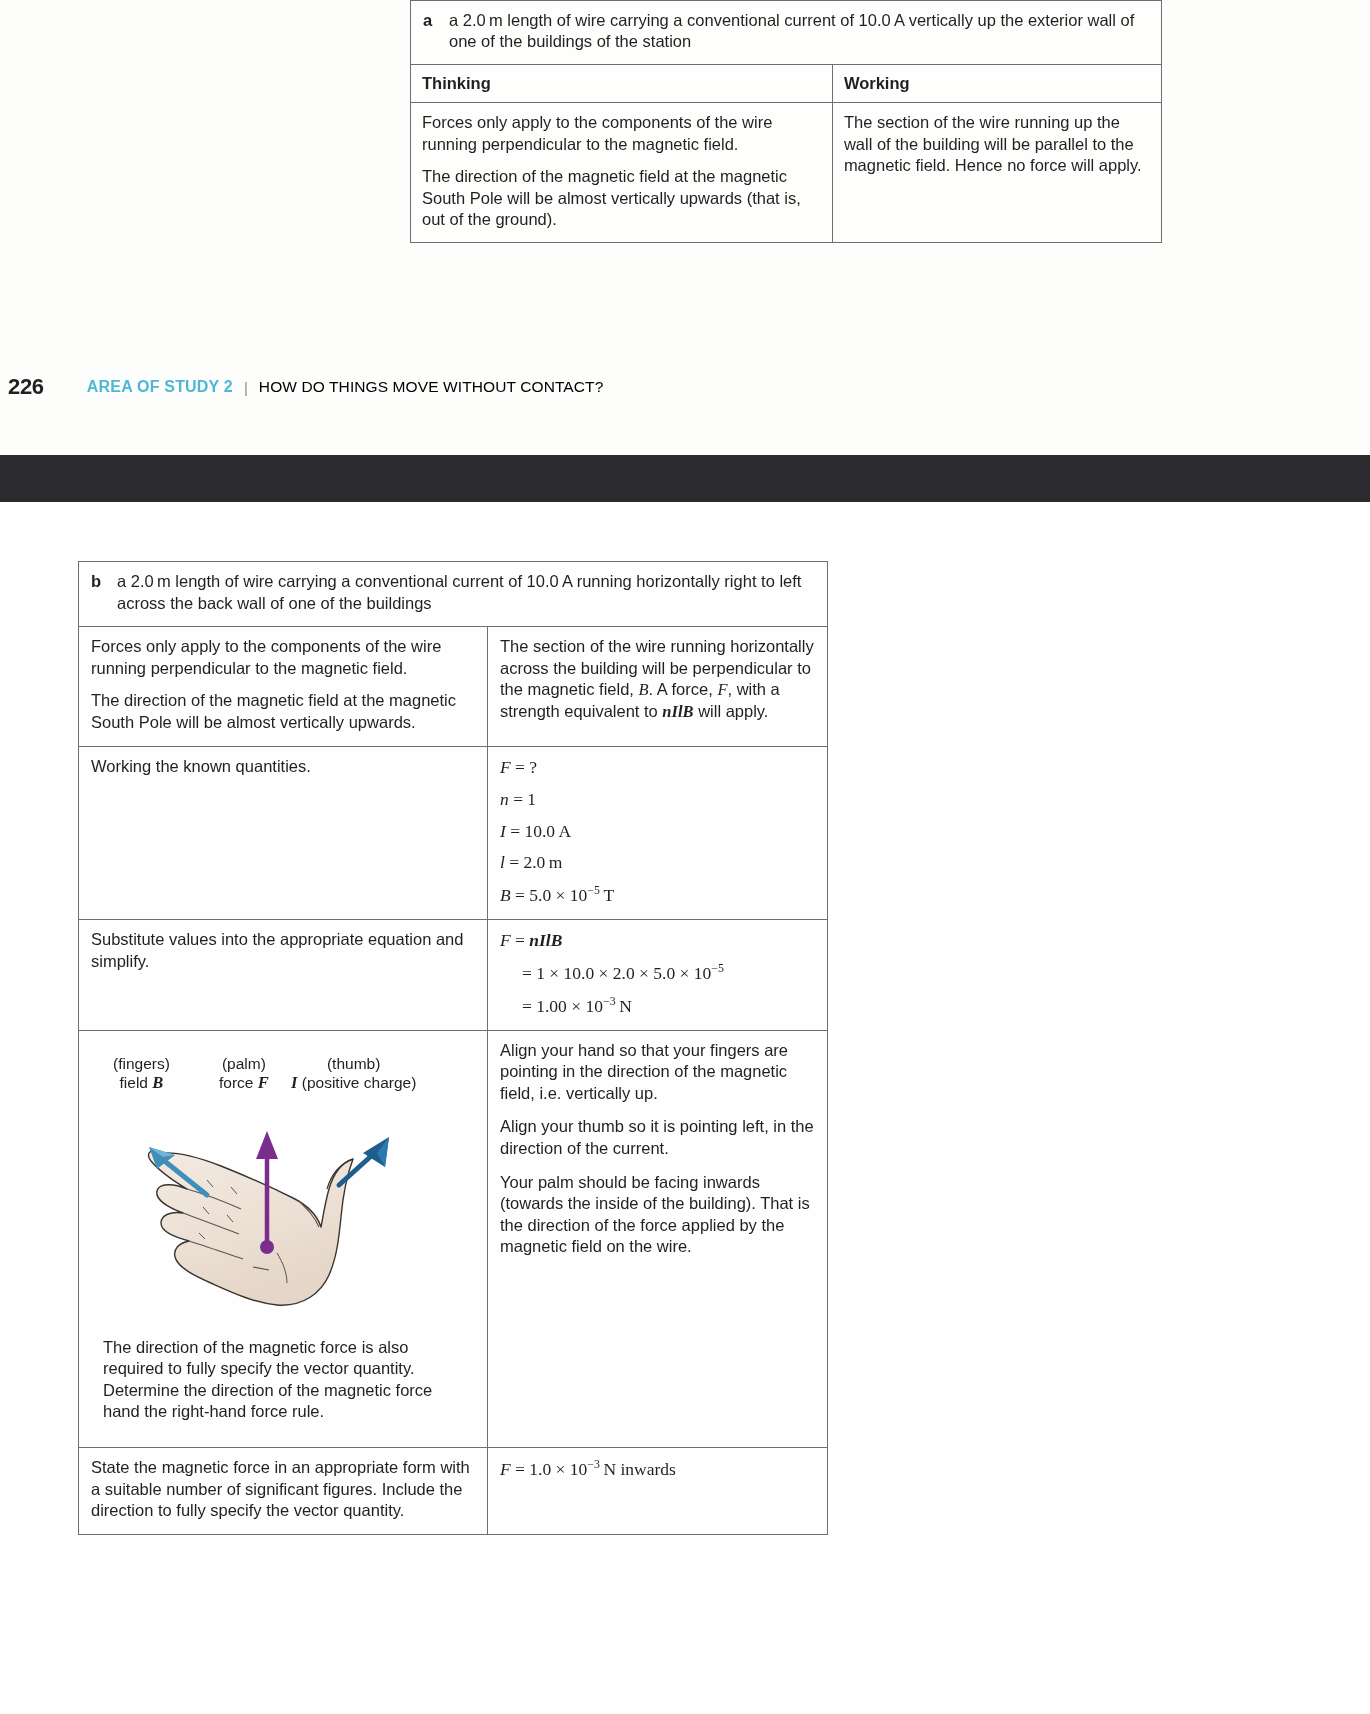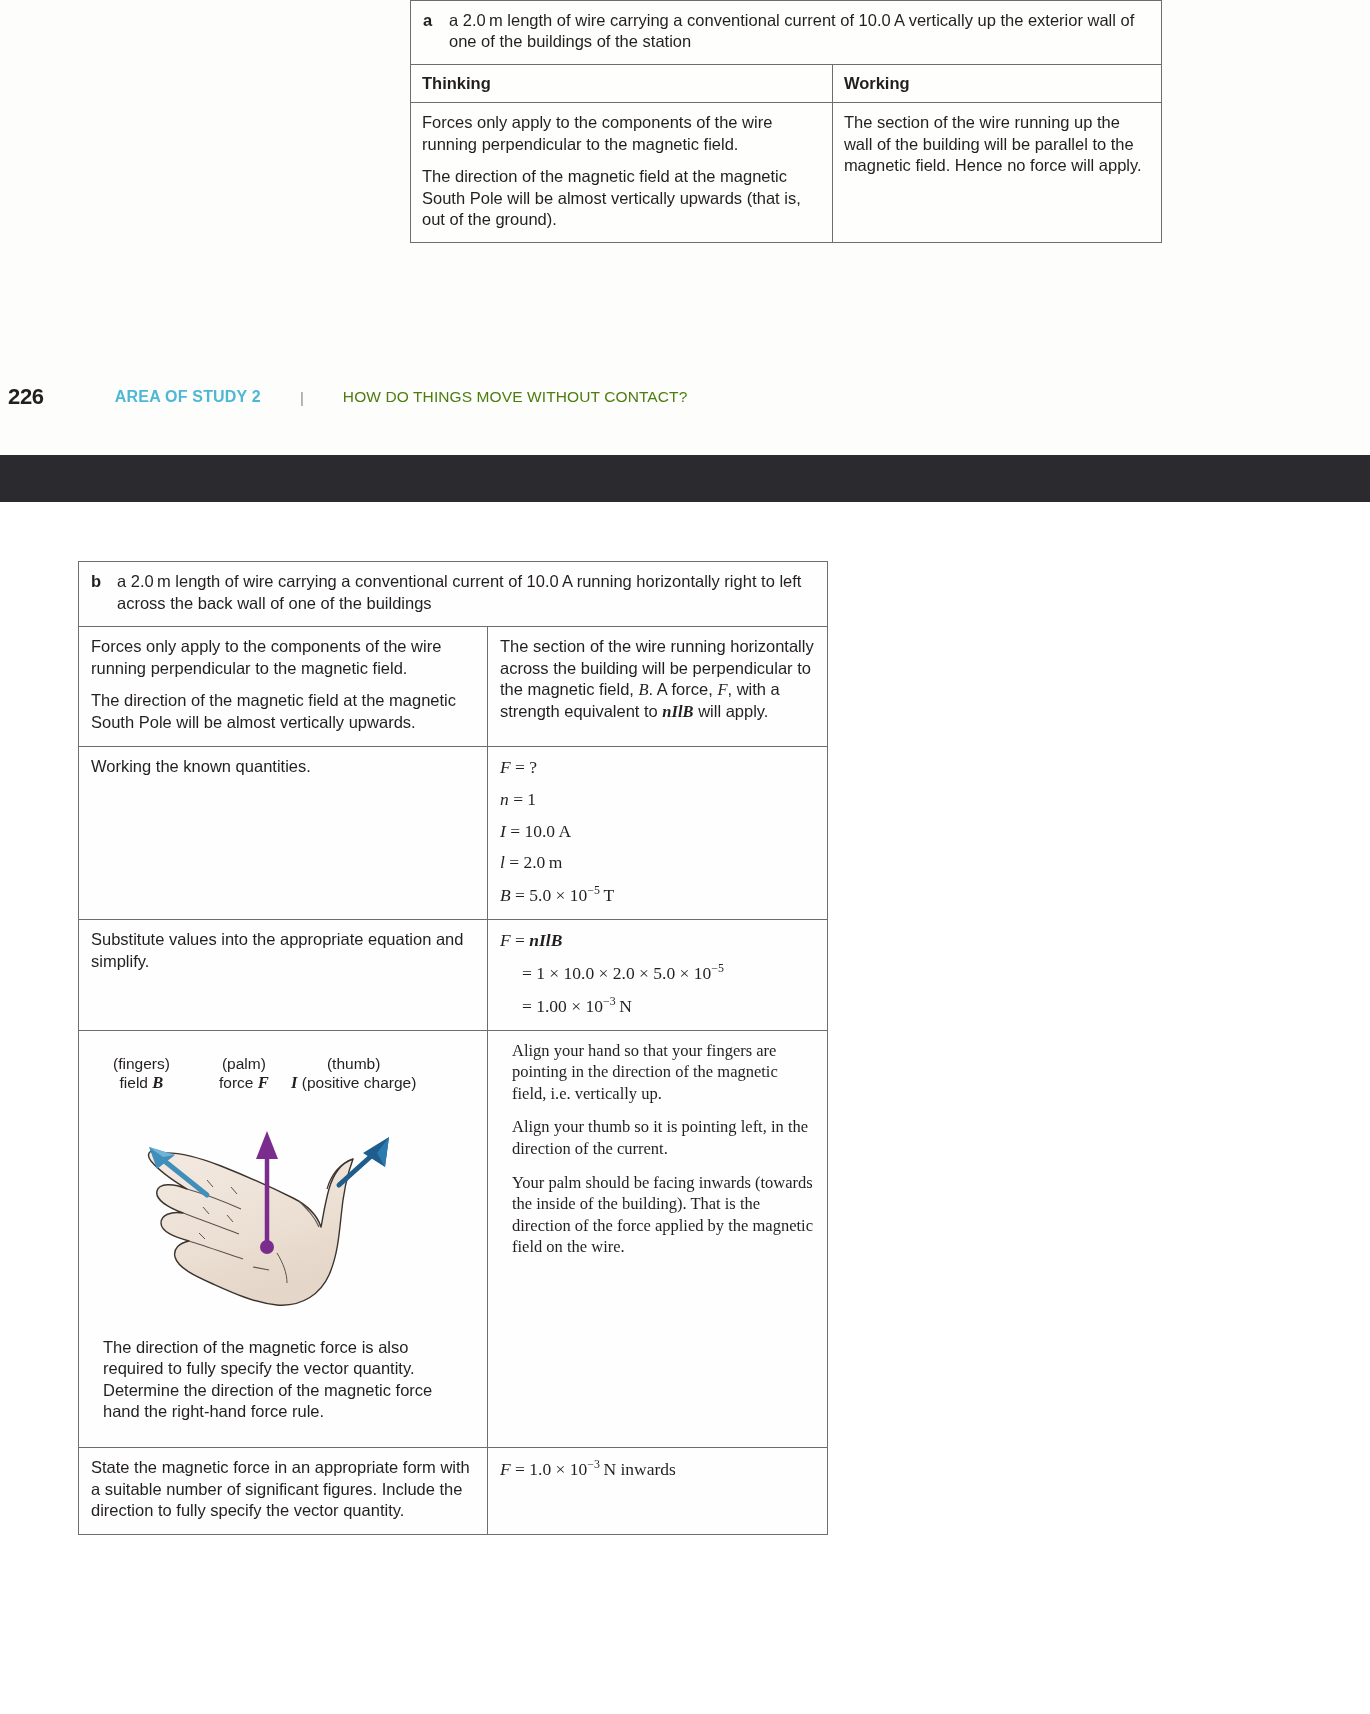--- a/index.html
+++ b/index.html
@@ -81,27 +81,26 @@
   }
   .mathline:last-child { margin-bottom: 0; }
   .mathline .var { font-style: italic; }
   .mathline sup { font-size: 0.68em; vertical-align: super; }
   .indent { padding-left: 22px; }
 
   
   #footer-1 {
     position: absolute;
     left: 0;
-    top: 380px;
+    top: 370px;
     width: 1370px;
     height: 34px;
     display: flex;
     align-items: center;
     font-family: "Liberation Sans", sans-serif;
-    gap: 28px;
   }
   .pg-num {
     font-weight: bold;
     font-size: 22px;
     color: #231f20;
     margin-left: 8px;
     letter-spacing: -0.3px;
   }
   .aos {
     font-weight: bold;
@@ -110,21 +109,21 @@
     margin-left: 43px;
     letter-spacing: 0.2px;
   }
   .sep {
     font-size: 15px;
     color: #8c8c8c;
     margin: 0 11px;
   }
   .aos-sub {
     font-size: 15.5px;
-    color: #4d7c0f;
+    color: #000000;
     letter-spacing: 0.1px;
   }
 
   
   #gutter {
     position: absolute;
     left: 0;
     top: 455px;
     width: 1370px;
     height: 47px;
@@ -190,21 +189,21 @@
     width: 384px;
     height: 232px;
     position: relative;
   }
   .hand-tail-text {
     padding: 8px 12px 12px 12px;
     font-size: 16.5px;
     line-height: 1.31;
   }
 
-  .work-para { margin: 0 0 12px 12px; font-family: Liberation Serif, serif; }
+  .work-para { margin: 0 0 12px 0; }
   .work-para:last-child { margin-bottom: 0; }
 </style>
 </head>
 <body>
 
 <div id="page-top">
 
   <table class="table-a">
     <tbody>
         <tr>

